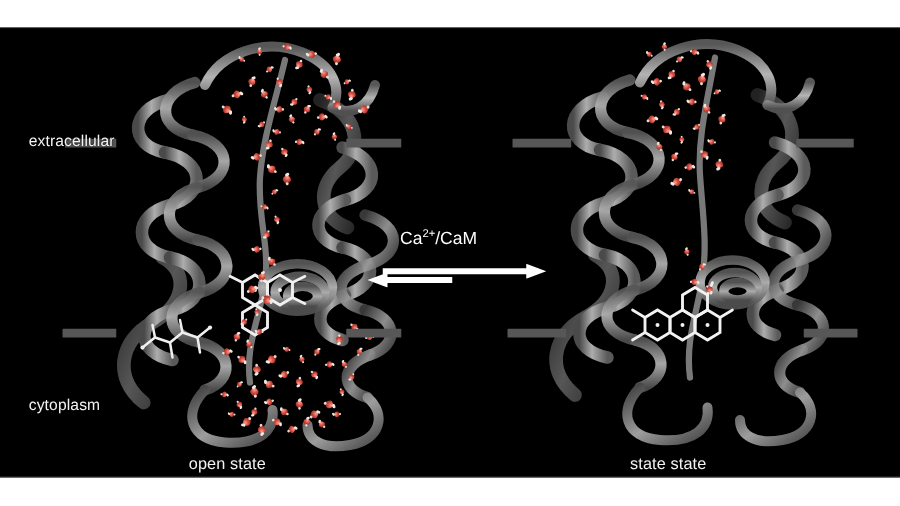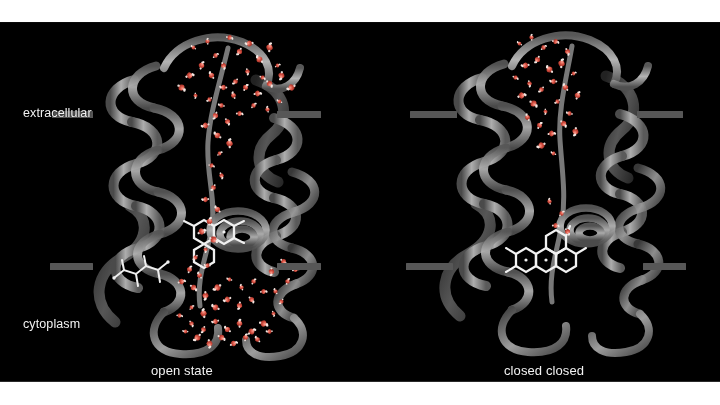--- a/index.html
+++ b/index.html
@@ -919,18 +919,29 @@
         <div class="membrane-bar" style="left: 637px; top: 89px; width: 46px; height: 7px; background: rgb(87, 87, 87);"></div>
         <div class="membrane-bar" style="left: 50px; top: 241px; width: 43px; height: 7px; background: rgb(87, 87, 87);"></div>
         <div class="membrane-bar" style="left: 277px; top: 241px; width: 44px; height: 7px; background: rgb(87, 87, 87);"></div>
         <div class="membrane-bar" style="left: 406px; top: 241px; width: 47px; height: 7px; background: rgb(87, 87, 87);"></div>
         <div class="membrane-bar" style="left: 643px; top: 241px; width: 43px; height: 7px; background: rgb(87, 87, 87);"></div>
       </div>
 
     <div class="label label-extracellular">extracellular</div>
     <div class="label label-cytoplasm">cytoplasm</div>
     <div class="label label-open-state">open state</div>
-    <div class="label label-closed-state">closed closed</div>
-
+    <div class="label label-closed-state">state state</div>
+
+    <div class="arrow-group">
+      <div class="arrow-label">
+        <span>Ca</span><sup>2+</sup><span>/CaM</span>
+      </div>
+      <svg class="arrow-fwd" viewBox="0 0 131 12">
+        <polygon points="0,3.6 115,3.6 115,0 131,6 115,12 115,8.4 0,8.4" fill="#ffffff"></polygon>
+      </svg>
+      <svg class="arrow-rev" viewBox="0 0 68 12">
+        <polygon points="68,3.6 16,3.6 16,0 0,6 16,12 16,8.4 68,8.4" fill="#ffffff"></polygon>
+      </svg>
+    </div>
 
     <div class="panel-edge-bottom"></div>
   </div>
 </div>
 
 </body></html>

